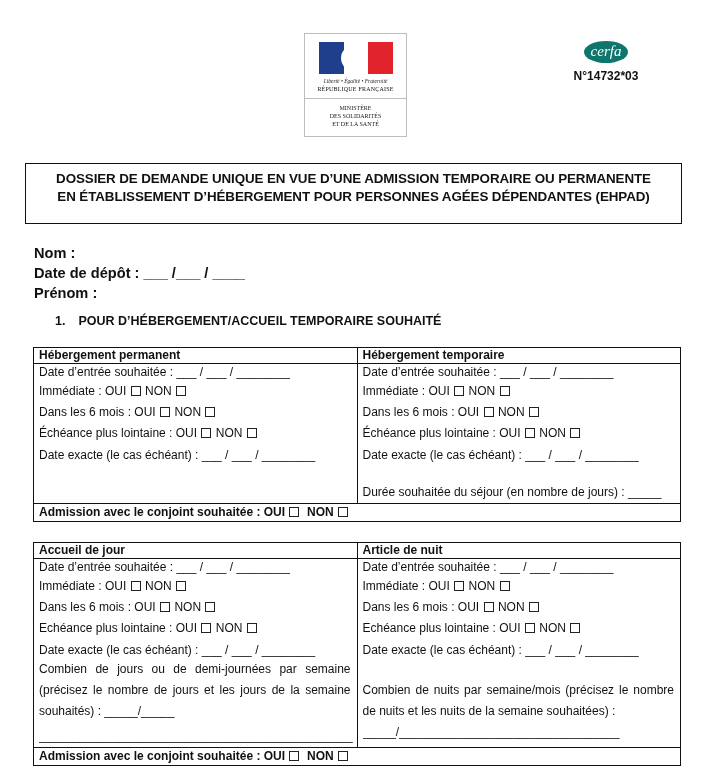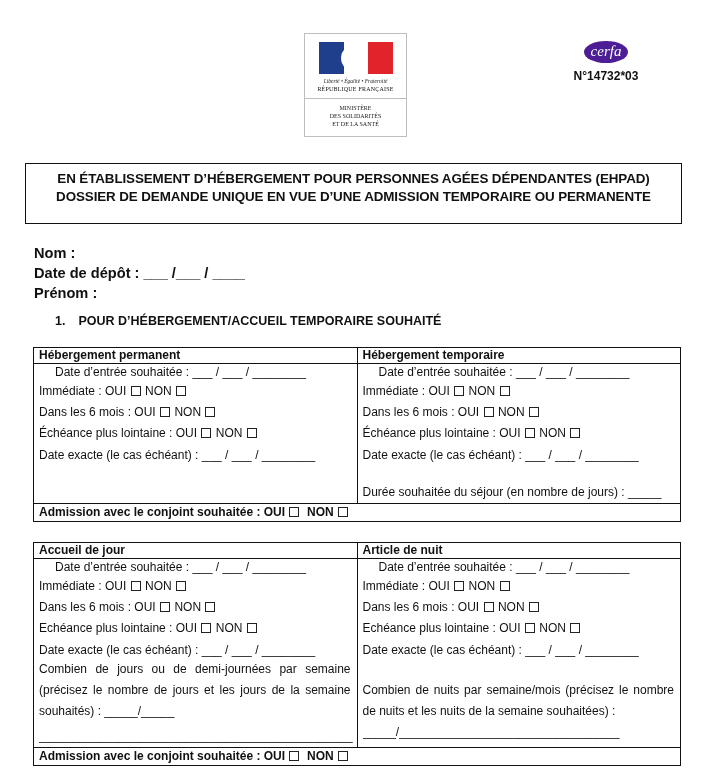--- a/index.html
+++ b/index.html
@@ -12,40 +12,40 @@
   .logo .flag { position:absolute; left:14px; top:8px; width:74px; height:32px; }
   .logo .flag .blue { position:absolute; left:0; top:0; width:25px; height:32px; background:#1f3e8c; }
   .logo .flag .red { position:absolute; right:0; top:0; width:25px; height:32px; background:#e1242c; }
   .logo .flag .marianne { position:absolute; left:22px; top:4px; width:26px; height:26px; border-radius:50% 40% 30% 60%; background:#fff; }
   .logo .motto { position:absolute; left:0; width:100%; top:44px; text-align:center; font-family:"Liberation Serif", serif; font-style:italic; font-size:5.5px; color:#222; }
   .logo .rf { position:absolute; left:0; width:100%; top:52px; text-align:center; font-family:"Liberation Serif", serif; font-size:6px; letter-spacing:0.2px; color:#111; }
   .logo .sep { position:absolute; left:0; right:0; top:64px; border-top:1px solid #bdbdbd; }
   .logo .min { position:absolute; left:0; width:100%; top:70px; text-align:center; font-family:"Liberation Serif", serif; font-size:6px; line-height:8px; color:#222; }
 
   
-  .cerfa-badge { left:584px; top:41px; width:44px; height:22px; border-radius:50%; background:#4c1d95; color:#fff;
+  .cerfa-badge { left:584px; top:41px; width:44px; height:22px; border-radius:50%; background:#0f766e; color:#fff;
                  font-family:"Liberation Serif", serif; font-style:italic; font-size:15px; line-height:21px; text-align:center; }
   .cerfa-num { left:566px; top:69px; width:80px; text-align:center; font-weight:bold; font-size:12px; }
 
   
   .title-box { left:25px; top:163px; width:657px; height:61px; border:1px solid #111; box-sizing:border-box; text-align:center; }
   .title-box .t1 { font-weight:bold; font-size:13.4px; margin-top:6px; line-height:18px; letter-spacing:-0.1px; }
   .title-box .t2 { font-size:11.5px; line-height:15px; }
 
   
   .ident { left:34px; top:243px; font-weight:bold; font-size:14.6px; line-height:20px; }
   .section { left:55px; top:314px; font-weight:bold; font-size:12.5px; }
   .section .num { margin-right:13px; }
 
   
   table.form { position:absolute; left:33px; width:648px; border-collapse:collapse; table-layout:fixed;border-radius:14px; }
   table.form td { border:1px solid #111; vertical-align:top; padding:0 0 0 5px; font-size:12px; }
   table.form td.h { font-weight:bold; height:15px; line-height:15px; }
   table.form .line { height:21.2px; line-height:21px; white-space:nowrap; }
-  table.form .line.first { height:17px; line-height:17px;margin-left:16px; }
+  table.form .line.first { height:17px; line-height:17px; }
   table.form td.adm { font-weight:bold; height:17px; line-height:17px; }
   .box { display:inline-block; width:8px; height:8px; border:1px solid #222; vertical-align:-1px; margin:0 1px; }
   .box.b { border-width:1.5px; }
   .just { text-align:justify; text-align-last:left; line-height:21px; padding-right:6px; }
 </style>
 </head>
 <body>
 
 <div class="abs logo">
   <div class="flag">
@@ -61,22 +61,22 @@
     <div>DES SOLIDARITÉS</div>
     <div>ET DE LA SANTÉ</div>
   </div>
 </div>
 
 <div class="abs cerfa-badge">cerfa</div>
 <div class="abs cerfa-num">N°14732*03</div>
 
 <div class="abs title-box">
   <div class="t1">
+    <div>DOSSIER DE DEMANDE UNIQUE EN VUE D’UNE ADMISSION TEMPORAIRE OU PERMANENTE</div>
     <div>EN ÉTABLISSEMENT D’HÉBERGEMENT POUR PERSONNES AGÉES DÉPENDANTES (EHPAD)</div>
-    <div>DOSSIER DE DEMANDE UNIQUE EN VUE D’UNE ADMISSION TEMPORAIRE OU PERMANENTE</div>
   </div>
 </div>
 
 <div class="abs ident">
   <div>Nom :</div>
   <div>Date de dépôt : ___ /___ / ____</div>
   <div>Prénom :</div>
 </div>
 
 <div class="abs section">

